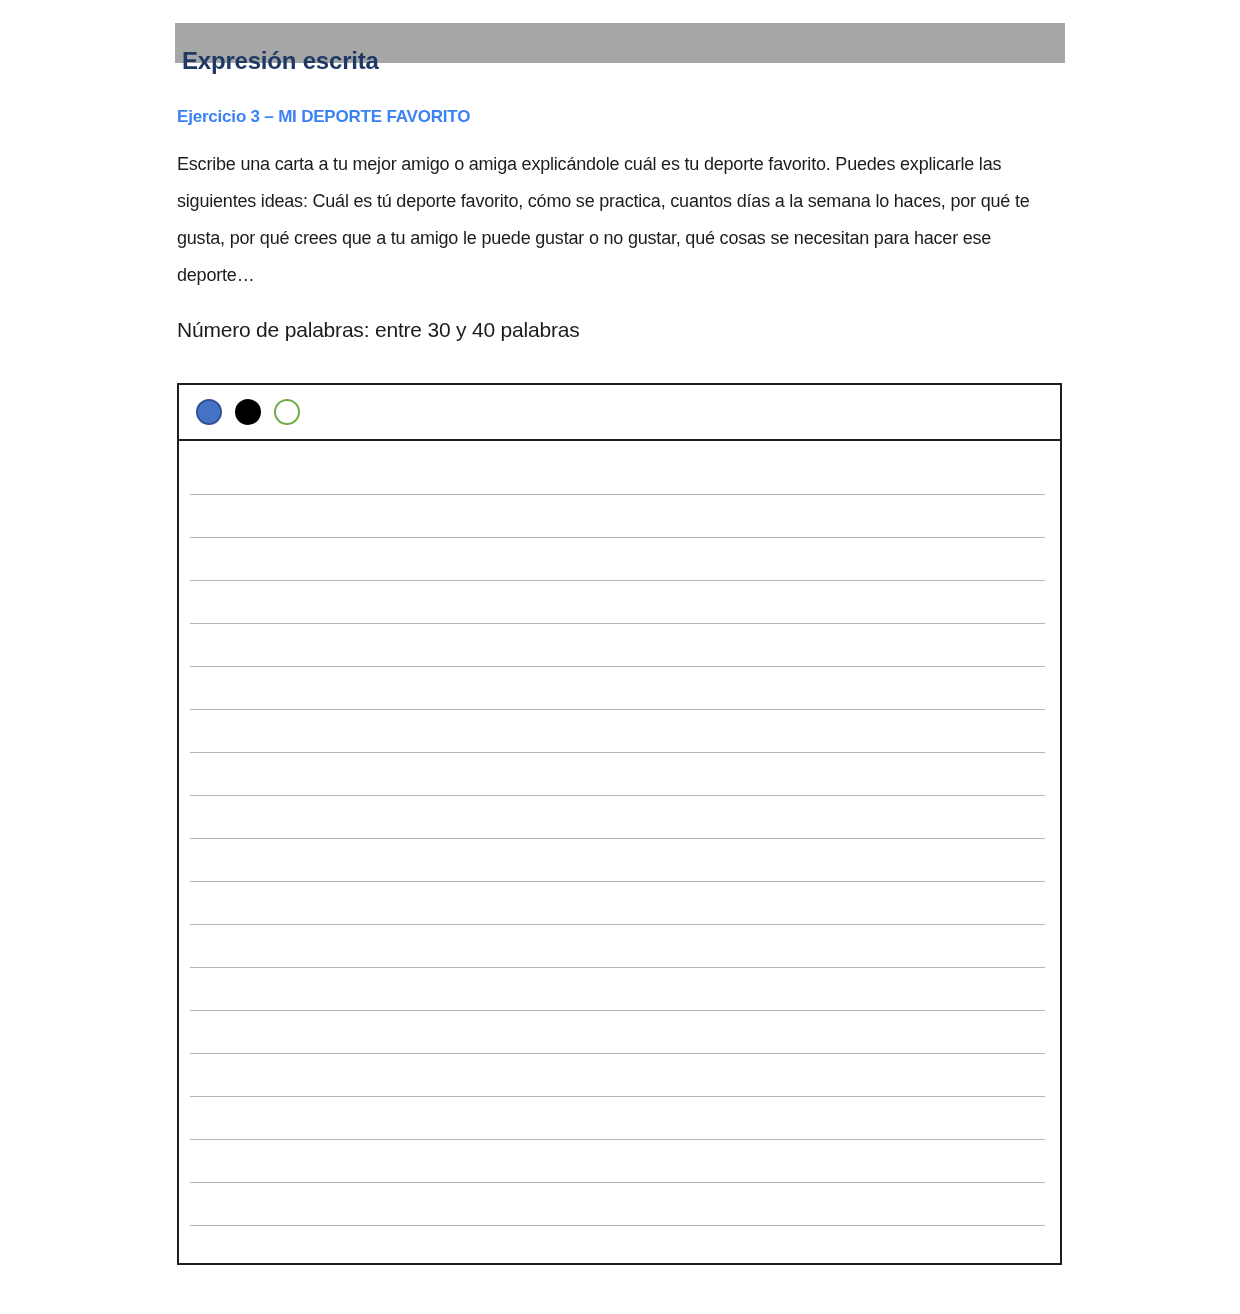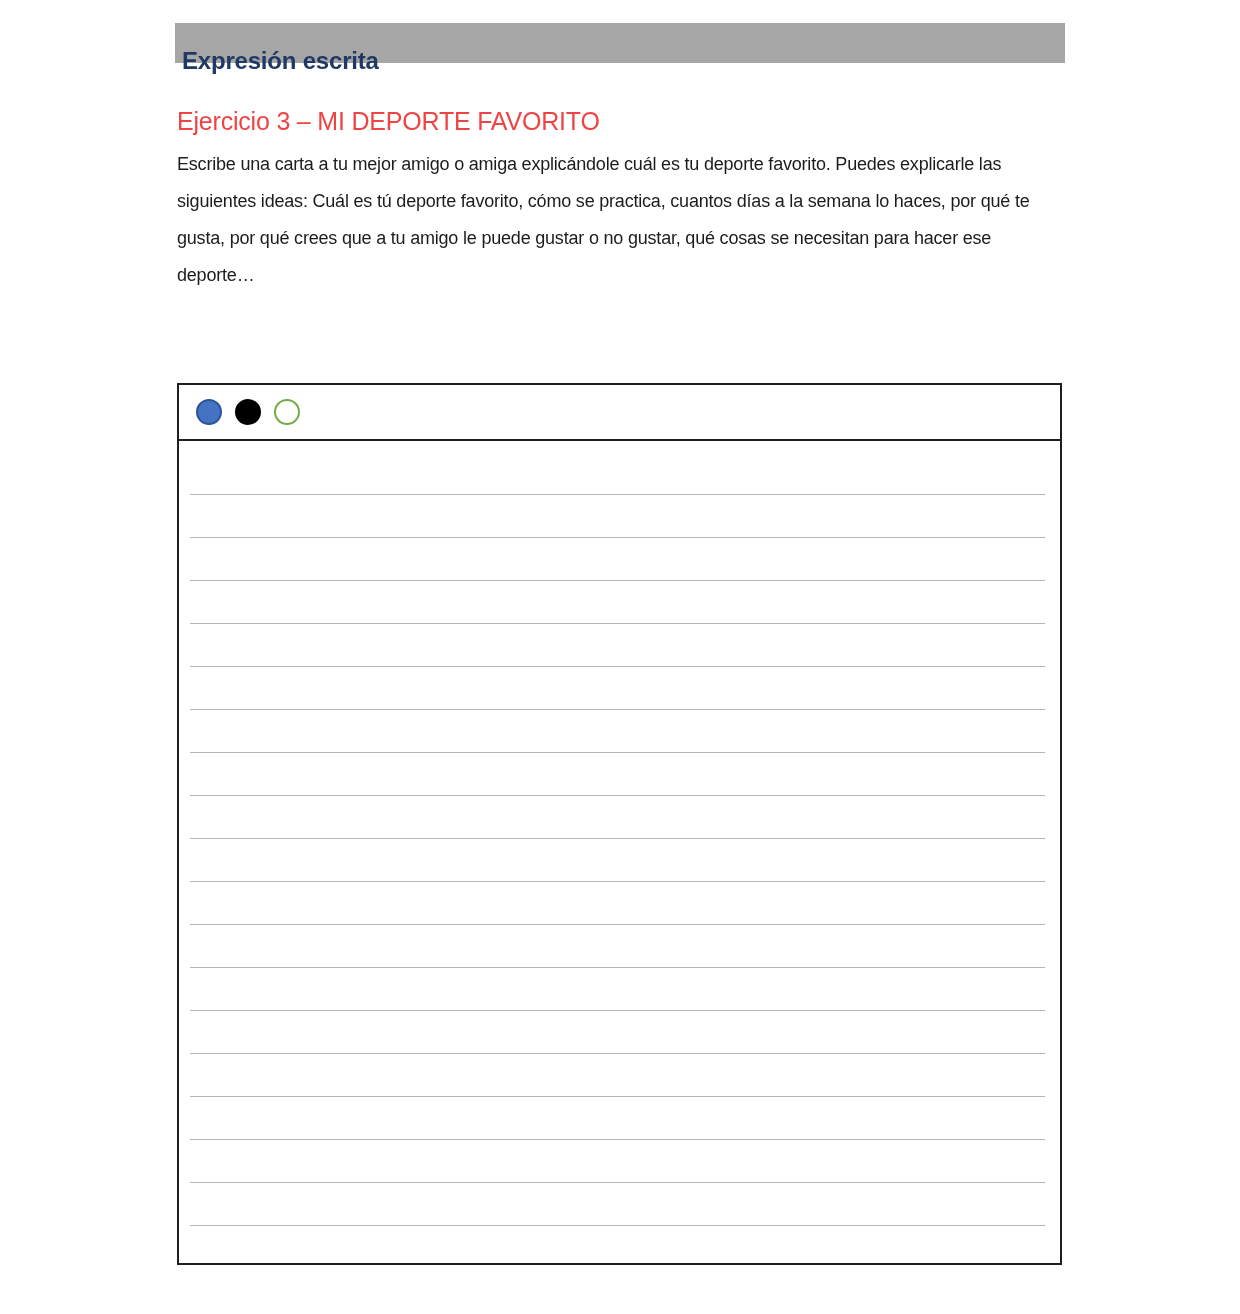--- a/index.html
+++ b/index.html
@@ -36,23 +36,23 @@
     color: #1F3864;
     letter-spacing: -0.2px;
     margin-top: 36px;
   }
 
   
   .exercise-title {
     position: absolute;
     left: 177px;
     top: 107px;
-    font-size: 25px;
-    font-weight: normal;
-    color: #ef4444;
+    font-size: 17px;
+    font-weight: bold;
+    color: #3b82f6;
     letter-spacing: -0.2px;
   }
 
   
   .instructions {
     position: absolute;
     left: 177px;
     top: 146px;
     width: 880px;
     font-size: 18px;
@@ -121,20 +121,21 @@
 <div class="page">
 
   <div class="header-bar">
     <span class="header-label">Expresión escrita</span>
   </div>
 
   <div class="exercise-title">Ejercicio 3 – MI DEPORTE FAVORITO</div>
 
   <div class="instructions">Escribe una carta a tu mejor amigo o amiga explicándole cuál es tu deporte favorito. Puedes explicarle las siguientes ideas: Cuál es tú deporte favorito, cómo se practica, cuantos días a la semana lo haces, por qué te gusta, por qué crees que a tu amigo le puede gustar o no gustar, qué cosas se necesitan para hacer ese deporte…</div>
 
+  <div class="word-count">Número de palabras: entre 30 y 40 palabras</div>
 
   <div class="answer-box">
     <div class="box-toolbar">
         <div class="circle" style="background: rgb(68, 114, 196); border-color: rgb(47, 84, 150);"></div>
         <div class="circle" style="background: rgb(0, 0, 0); border-color: rgb(0, 0, 0);"></div>
         <div class="circle" style="background: rgb(255, 255, 255); border-color: rgb(112, 173, 71);"></div>
       </div>
     <div class="lines-area">
         <div class="ruled-line first"></div>
         <div class="ruled-line"></div>

